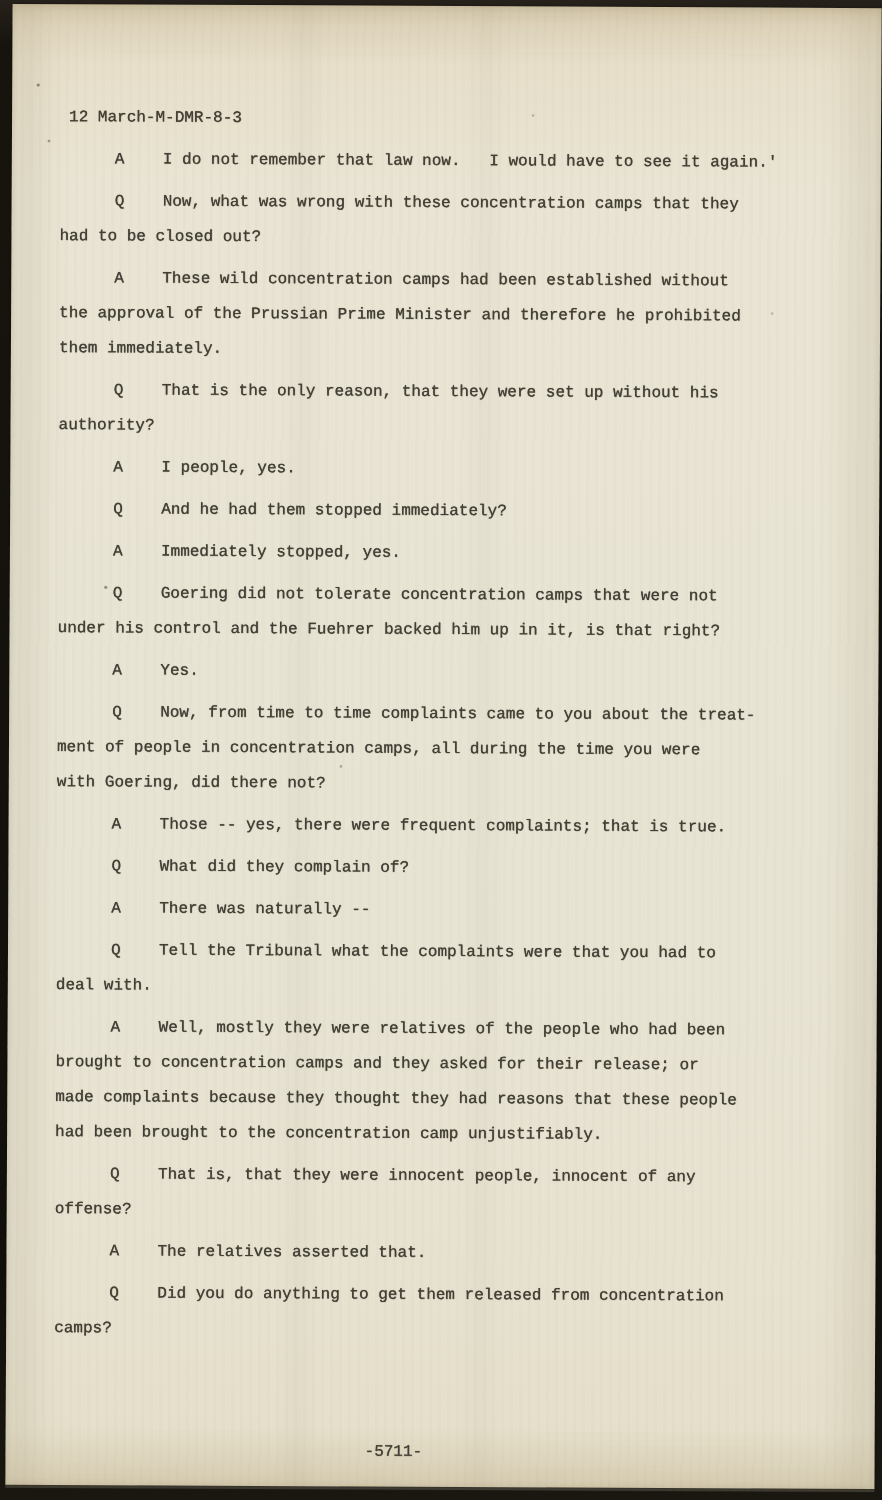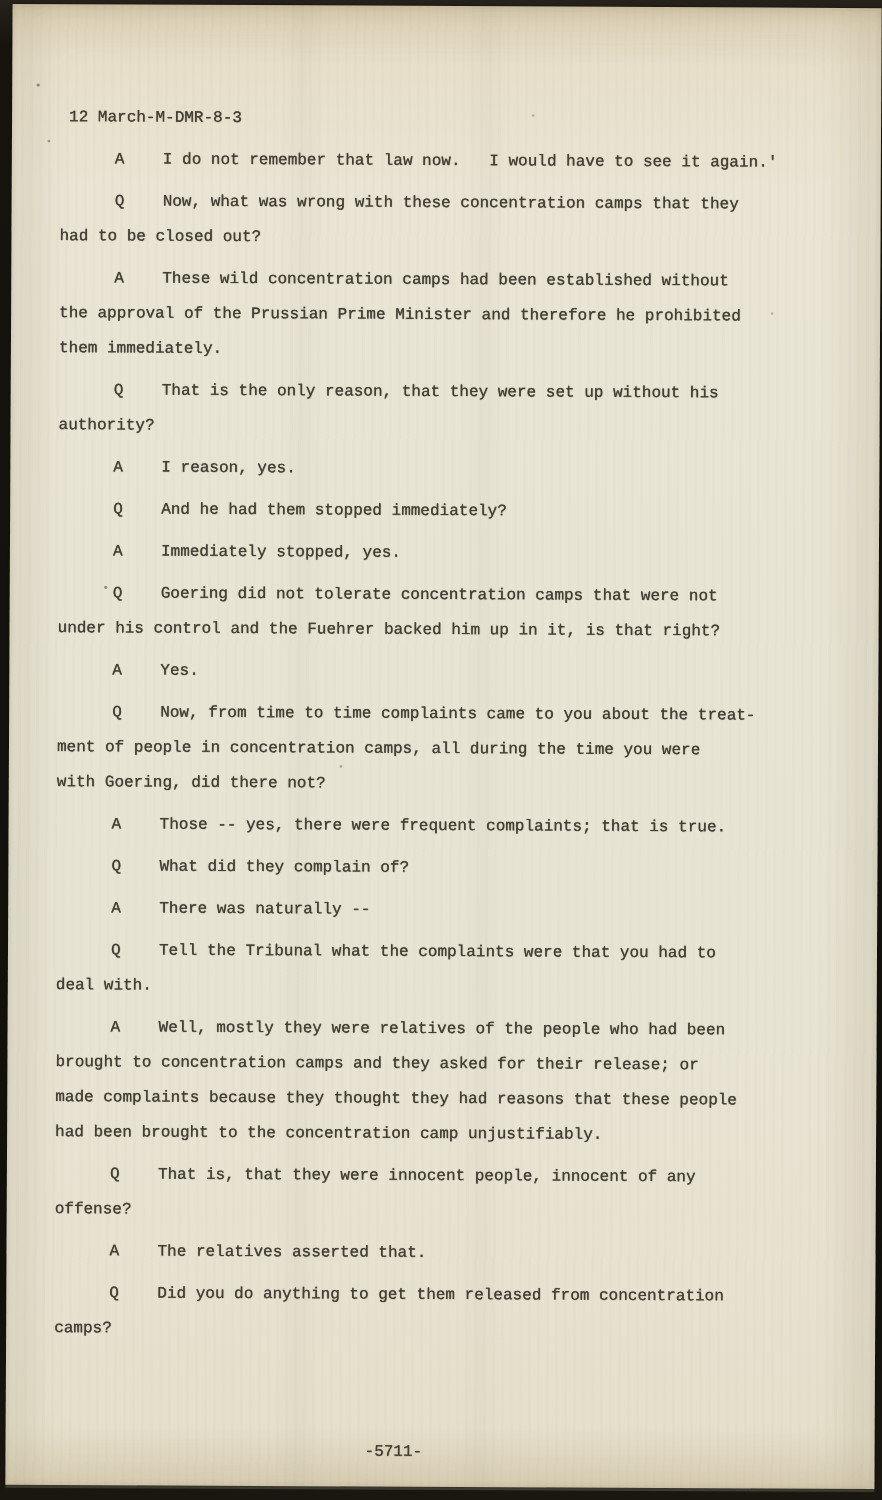--- a/index.html
+++ b/index.html
@@ -127,21 +127,21 @@
           <div class="para">
             <div class="line"><span class="speaker">A</span><span>These wild concentration camps had been established without</span></div>
             <div class="line">the approval of the Prussian Prime Minister and therefore he prohibited</div>
             <div class="line">them immediately.</div>
           </div>
           <div class="para">
             <div class="line"><span class="speaker">Q</span><span>That is the only reason, that they were set up without his</span></div>
             <div class="line">authority?</div>
           </div>
           <div class="para">
-            <div class="line"><span class="speaker">A</span><span>I reason, yes.</span></div>
+            <div class="line"><span class="speaker">A</span><span>I people, yes.</span></div>
           </div>
           <div class="para">
             <div class="line"><span class="speaker">Q</span><span>And he had them stopped immediately?</span></div>
           </div>
           <div class="para">
             <div class="line"><span class="speaker">A</span><span>Immediately stopped, yes.</span></div>
           </div>
           <div class="para">
             <div class="line"><span class="speaker">Q</span><span>Goering did not tolerate concentration camps that were not</span></div>
             <div class="line">under his control and the Fuehrer backed him up in it, is that right?</div>

